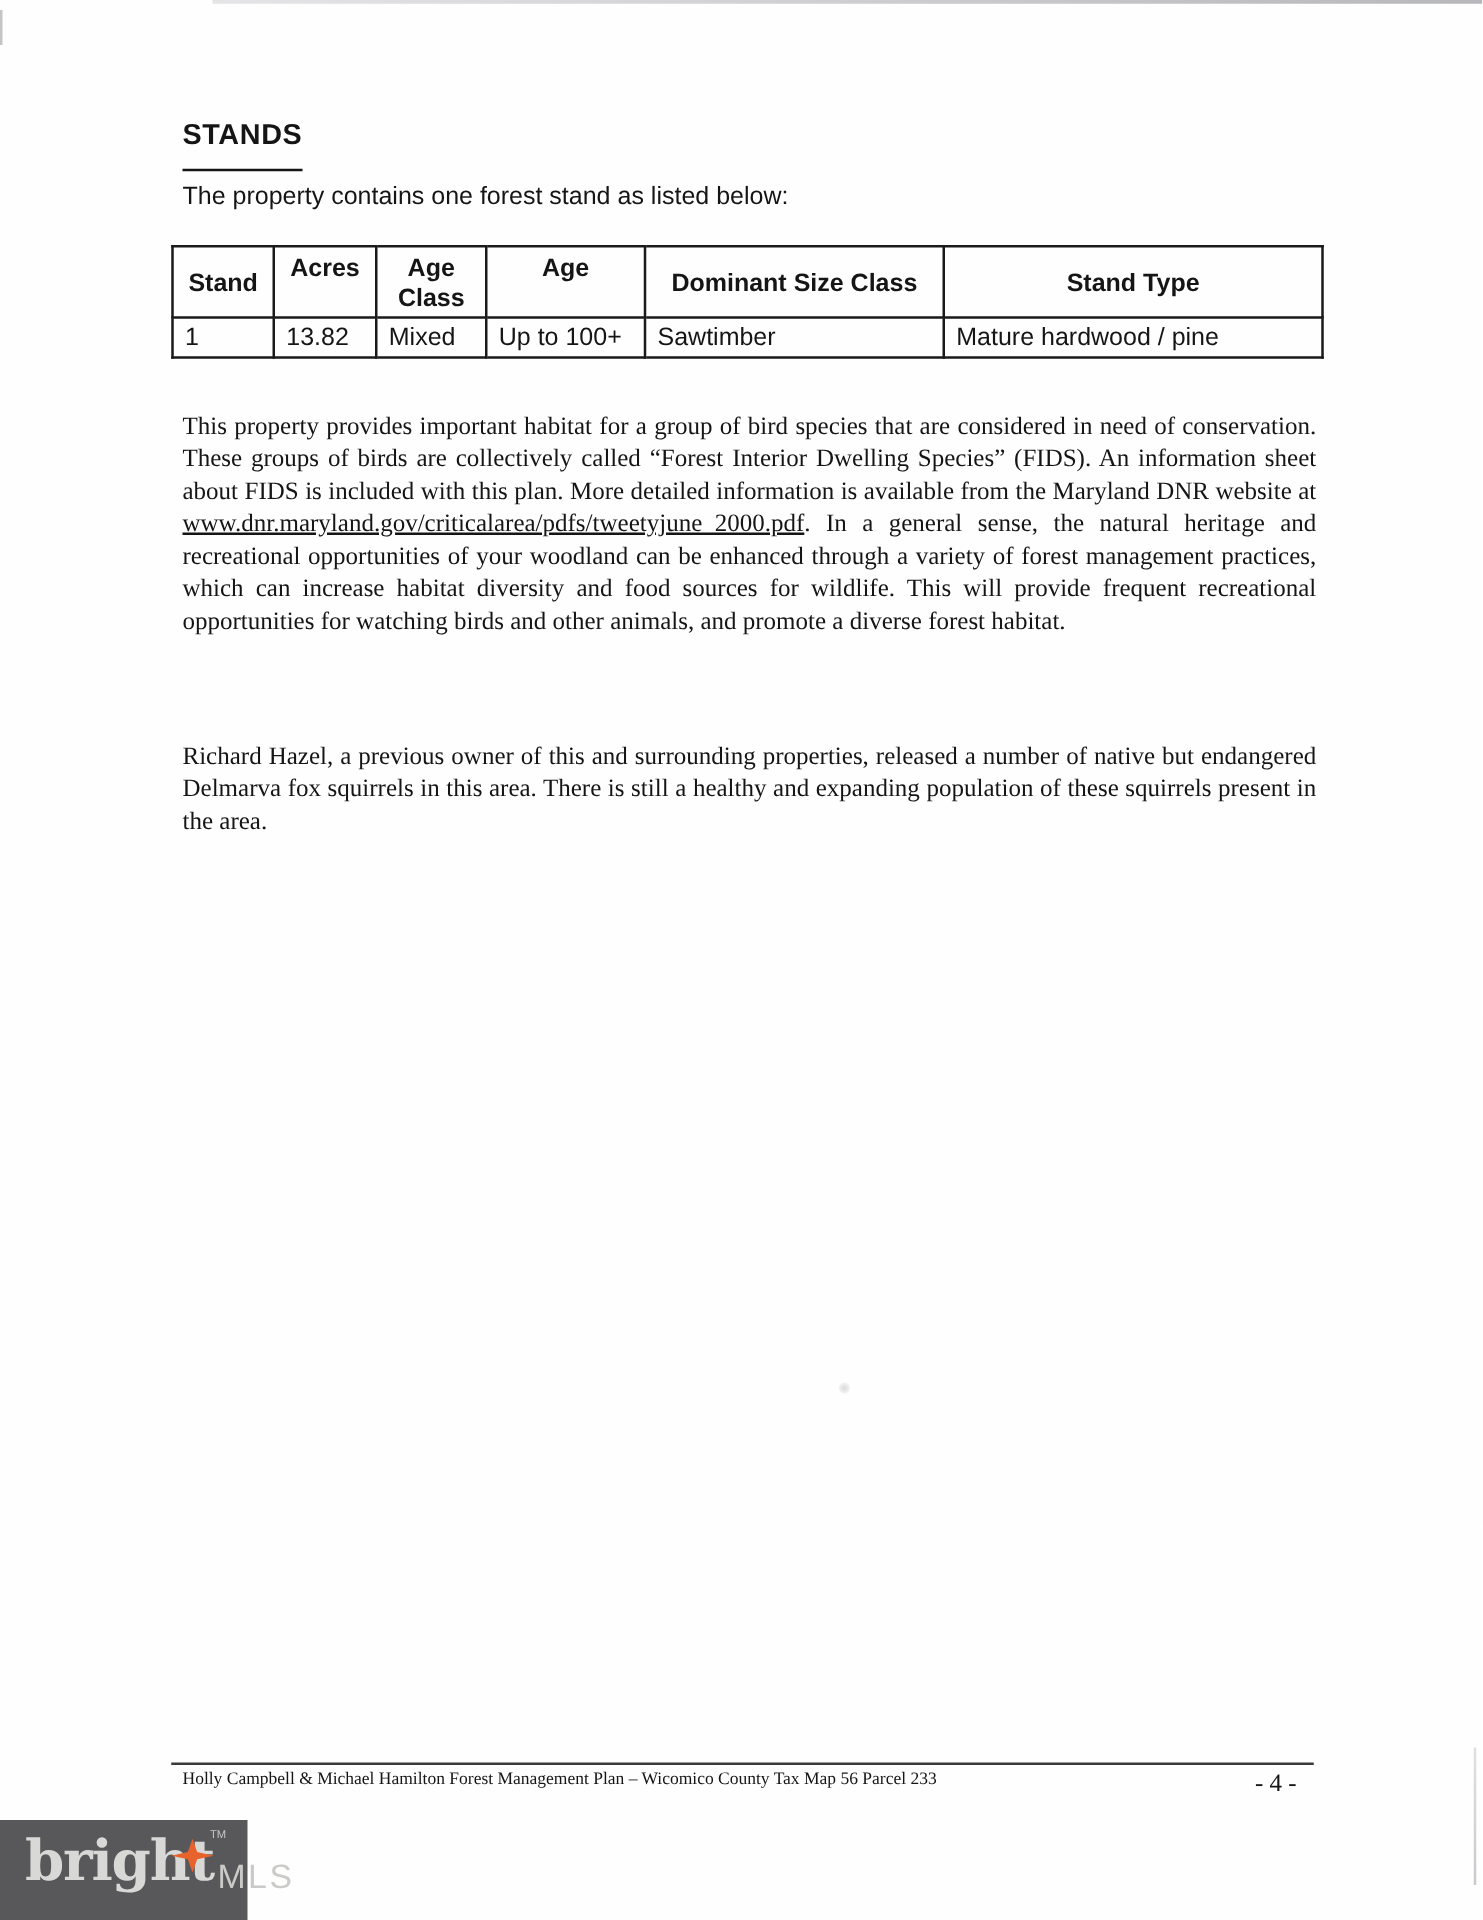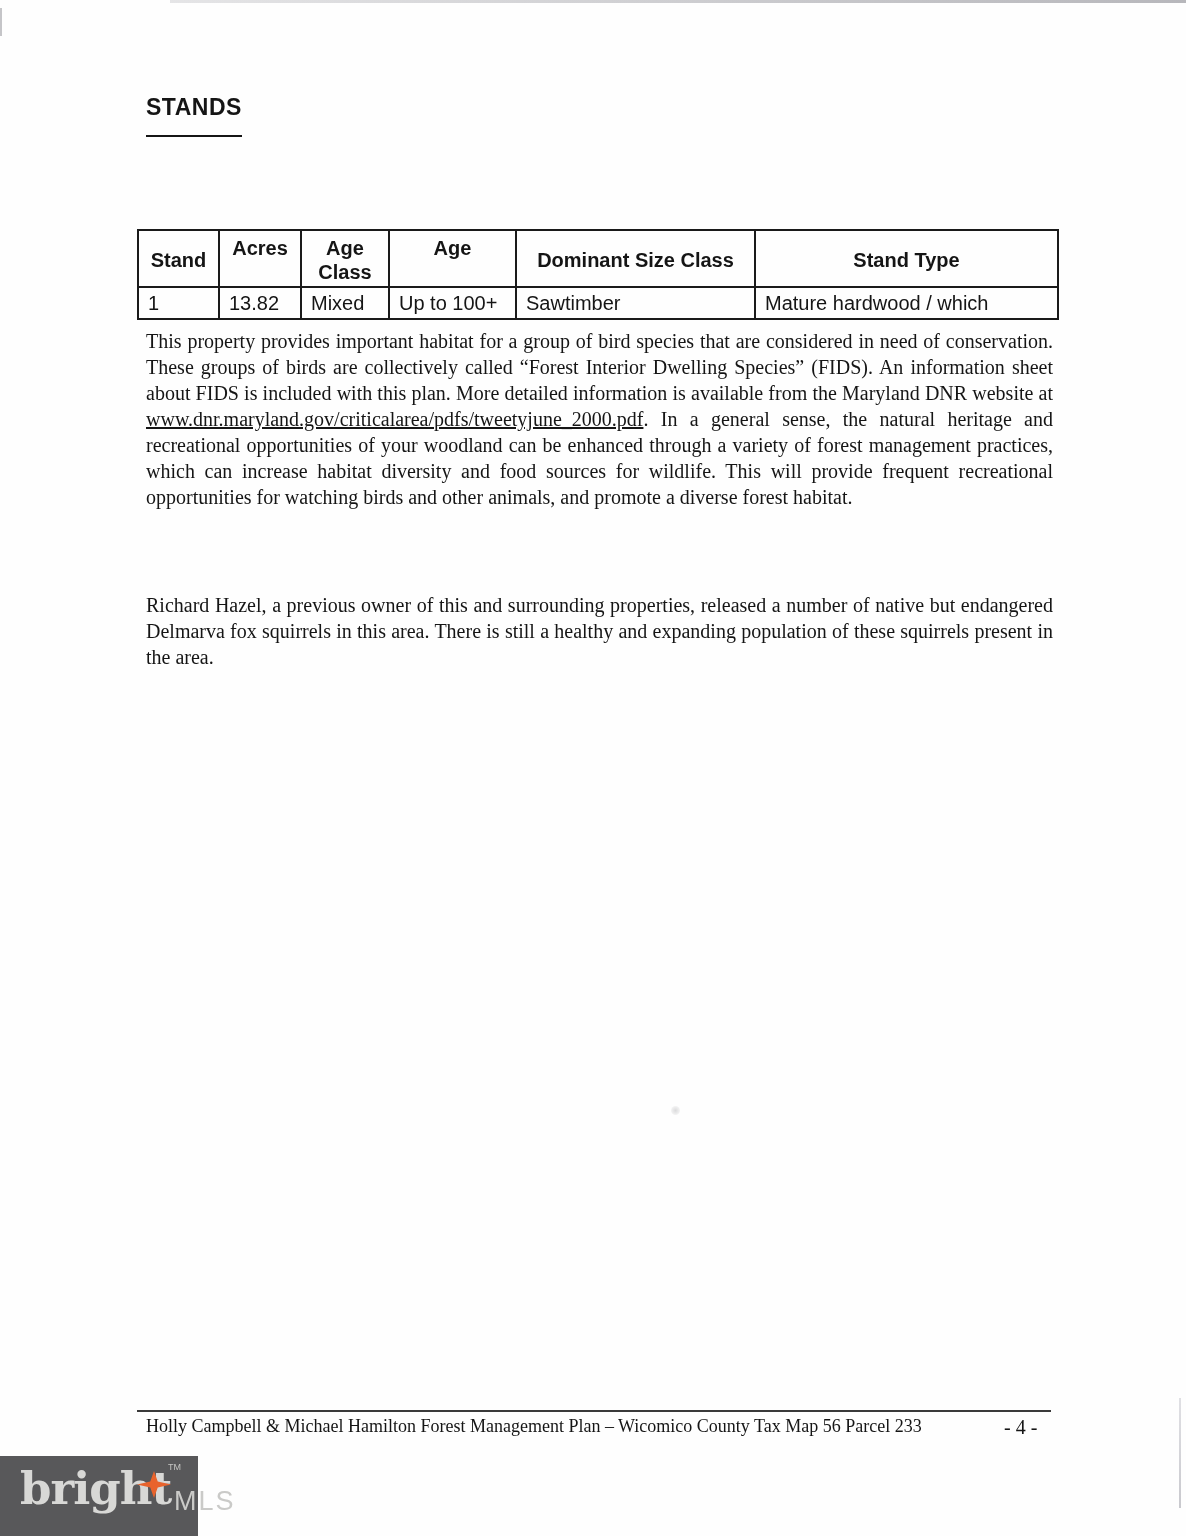--- a/index.html
+++ b/index.html
@@ -38,21 +38,20 @@
     font-family: "Liberation Sans", sans-serif;
     font-size: 20px;
   }
   
   table.stands {
     position: absolute; left: 137px; top: 196px;
     width: 920px; table-layout: fixed;
     border-collapse: collapse;
     font-family: "Liberation Sans", sans-serif;
     font-size: 20px;
-    margin-top: 33px;
   }
   table.stands th, table.stands td { border: 2px solid #1a1a1a; overflow: hidden; }
   table.stands th {
     font-weight: bold; text-align: center; vertical-align: top;
     padding: 5px 2px 2px 2px; height: 47px; line-height: 24px;
   }
   table.stands th.v-mid { vertical-align: middle; }
   table.stands td {
     font-weight: normal; text-align: left; vertical-align: middle;
     padding: 2px 2px 2px 9px; height: 26px;
@@ -60,21 +59,21 @@
   
   .para {
     position: absolute; left: 146px; width: 907px;
     font-size: 20px; line-height: 26px; text-align: justify;
   }
   .para-fids { top: 328px; }
   .para-squirrels { top: 592px; }
   .doc-link { text-decoration: underline; white-space: nowrap; color: inherit; }
   
   .footer-rule { position: absolute; left: 137px; top: 1410px; width: 914px; height: 2px; background: #3a3a3a; }
-  .footer-line1 { position: absolute; left: 146px; top: 1416px; width: 906px; font-size: 18px; white-space: nowrap; }
+  .footer-line1 { position: absolute; left: 146px; top: 1416px; width: 906px; font-size: 14px; white-space: nowrap; }
   .footer-page-num { position: absolute; left: 1004px; top: 1416px; font-size: 20px; white-space: nowrap; }
   .footer-line2 { position: absolute; left: 146px; top: 1442px; width: 906px; font-size: 20px; white-space: nowrap; z-index: 1; }
   
   .brand-box {
     position: absolute; left: 0; top: 1456px; width: 198px; height: 80px;
     background: #58585a; z-index: 5;
   }
   .brand-word {
     position: absolute; left: 20px; top: 2px;
     font-family: "DejaVu Serif", serif; font-weight: bold;
@@ -100,20 +99,21 @@
 
 <div class="page">
 
   <div class="artifact-top"></div>
   <div class="artifact-left"></div>
   <div class="artifact-right"></div>
   <div class="artifact-speck"></div>
 
   <div class="doc-title">STANDS</div>
 
+  <div class="intro">The property contains one forest stand as listed below:</div>
 
   <table class="stands">
     <colgroup>
       <col style="width:81px">
       <col style="width:82px">
       <col style="width:88px">
       <col style="width:127px">
       <col style="width:239px">
       <col style="width:303px">
     </colgroup>
@@ -127,21 +127,21 @@
         <th class="v-mid">Stand Type</th>
       </tr>
     </thead>
     <tbody>
       <tr>
         <td>1</td>
         <td>13.82</td>
         <td>Mixed</td>
         <td>Up to 100+</td>
         <td>Sawtimber</td>
-        <td>Mature hardwood / which</td>
+        <td>Mature hardwood / pine</td>
       </tr>
     </tbody>
   </table>
 
   <div class="para para-fids"><span>This property provides important habitat for a group of bird species that are considered in need of conservation. These groups of birds are collectively called “Forest Interior Dwelling Species” (FIDS). An information sheet about FIDS is included with this plan. More detailed information is available from the Maryland DNR website at </span><span class="doc-link">www.dnr.maryland.gov/criticalarea/pdfs/tweetyjune_2000.pdf</span><span>. In a general sense, the natural heritage and recreational opportunities of your woodland can be enhanced through a variety of forest management practices, which can increase habitat diversity and food sources for wildlife. This will provide frequent recreational opportunities for watching birds and other animals, and promote a diverse forest habitat.</span></div>
 
   <div class="para para-squirrels">Richard Hazel, a previous owner of this and surrounding properties, released a number of native but endangered Delmarva fox squirrels in this area. There is still a healthy and expanding population of these squirrels present in the area.</div>
 
   <div class="footer-rule"></div>
   <div class="footer-line1">Holly Campbell &amp; Michael Hamilton Forest Management Plan – Wicomico County Tax Map 56 Parcel 233</div>

